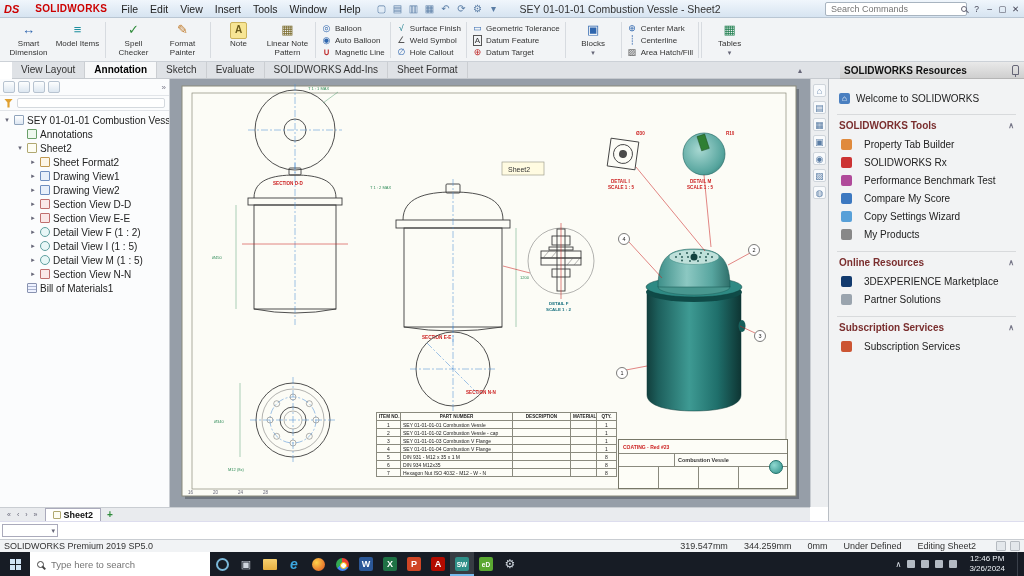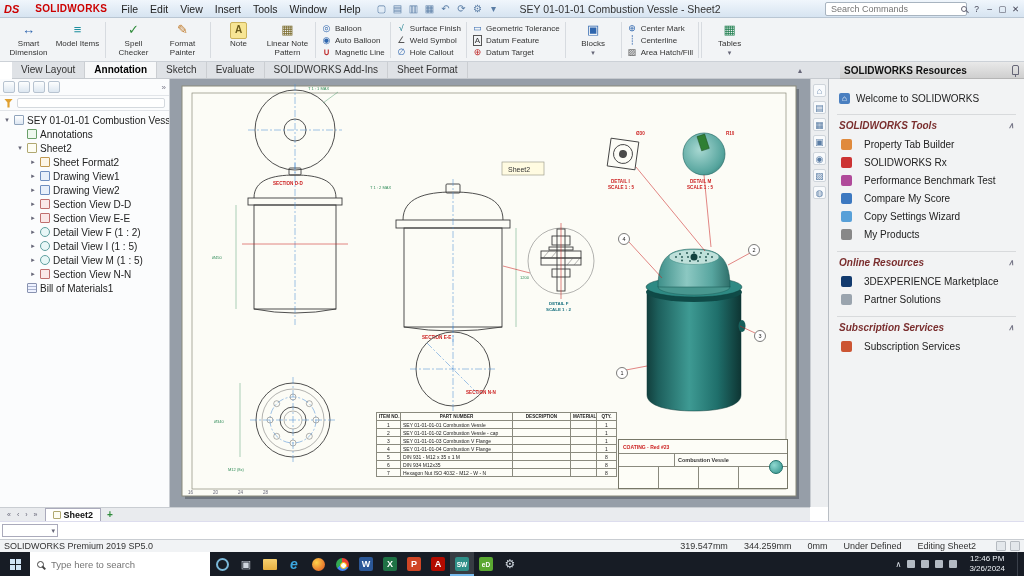--- a/index.html
+++ b/index.html
@@ -152,21 +152,21 @@
   .ri-tab{background:#e08a3c;}
   .ri-rx{background:#cc3333;}
   .ri-bench{background:#b04a9a;}
   .ri-score{background:#3c78c0;}
   .ri-copy{background:#58a0d8;}
   .ri-products{background:#888;}
   .ri-3dx{background:#123a6e;}
   .ri-partner{background:#9aa4ae;}
   .ri-sub{background:#cc5533;}
   .res-sec{border-top:1px solid #d8dadc;padding:5px 2px 8px 2px;}
-  .res-sec-head{display:flex;align-items:center;font-size:10px;font-weight:bold;color:#7a2e2e;margin-bottom:4px;font-style:italic;}
+  .res-sec-head{display:flex;align-items:center;font-size:10px;font-weight:bold;color:#7a2e2e;margin-bottom:4px;}
   .sec-chev{margin-left:auto;font-size:8px;color:#778;}
   .res-item{display:flex;align-items:center;gap:12px;font-size:10px;color:#222;padding:3.5px 0 3.5px 2px;cursor:default;}
 
   
   .sheetbar{position:absolute;top:507px;left:0;width:810px;height:14px;background:#e9ebee;
       border-top:1px solid #c9cdd2;display:flex;align-items:center;padding-left:4px;z-index:6;}
   .snav{font-size:7px;color:#667;padding:0 3px;}
   .sheettab{display:flex;align-items:center;gap:3px;background:#fff;border:1px solid #aab;border-bottom:none;
       height:13px;padding:0 7px;font-size:9px;font-weight:bold;color:#111;margin-left:4px;}
   .sheettab .tico{width:8px;height:8px;}

